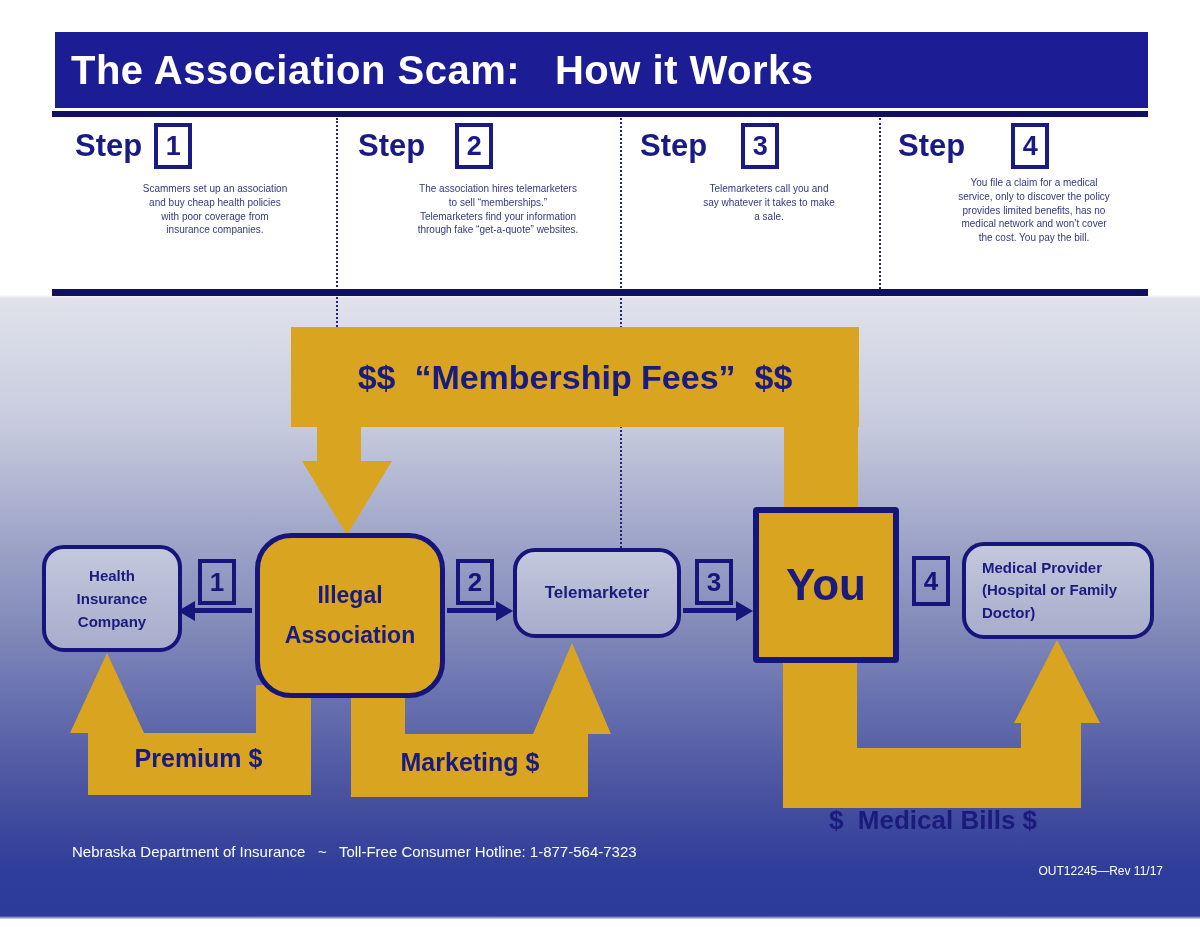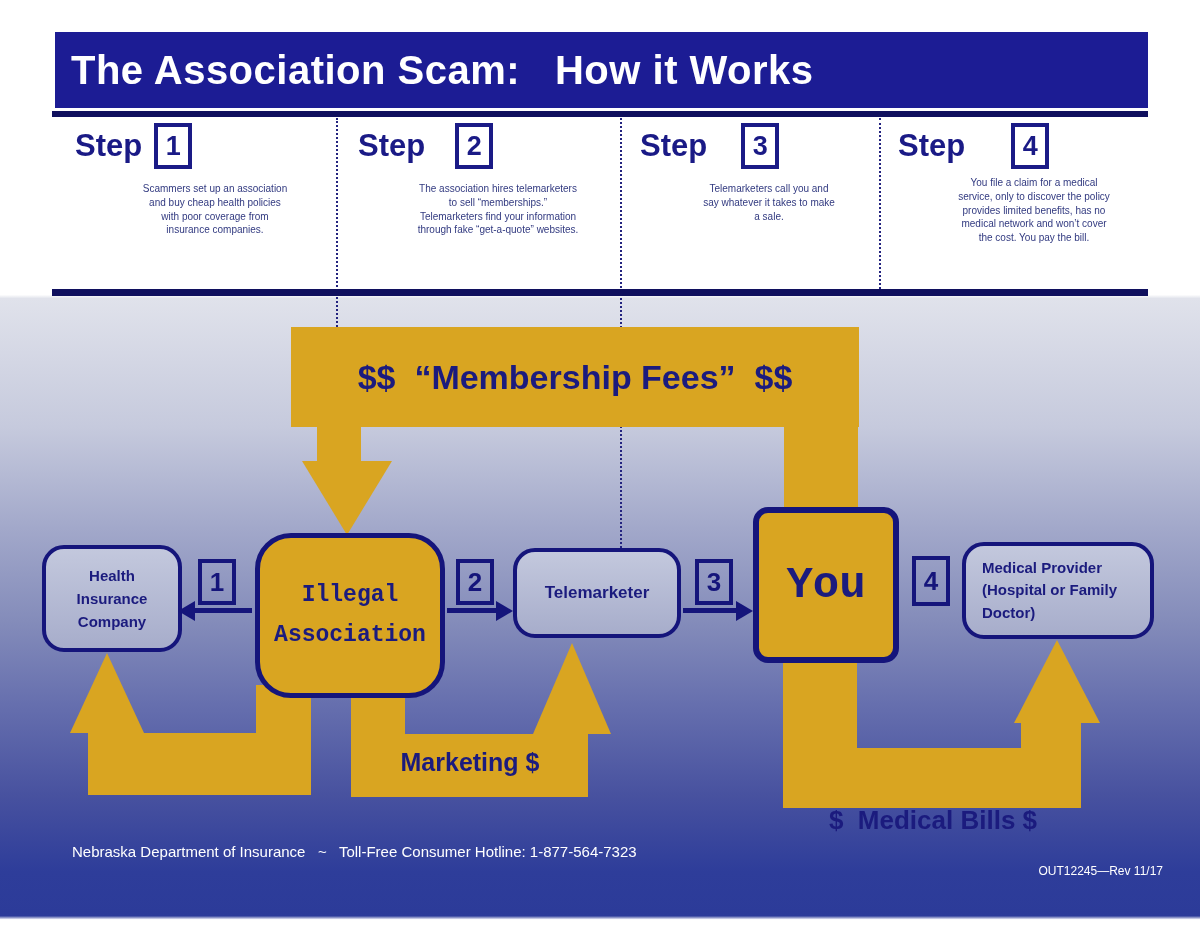--- a/index.html
+++ b/index.html
@@ -46,27 +46,27 @@
   
   .banner{left:291px;top:327px;width:568px;height:100px;background:#d9a521;
     display:flex;align-items:center;justify-content:center;z-index:3;}
   .banner-label{color:#1b1b7e;font-size:34px;font-weight:bold;white-space:pre;}
 
   
   .node{border:4px solid #15157b;border-radius:22px;display:flex;
     align-items:center;justify-content:center;text-align:center;
     color:#1b1b7e;font-weight:bold;z-index:4;box-sizing:border-box;}
   .node-lav{background:linear-gradient(180deg,#c3c8dd,#a7adcb);}
-  .node-gold{background:#d9a521;font-family:Liberation Mono, monospace;}
+  .node-gold{background:#d9a521;}
   .node-hic{left:42px;top:545px;width:140px;height:107px;font-size:15px;line-height:1.55;}
   .node-il{left:255px;top:533px;width:190px;height:165px;border-width:5px;
     border-radius:36px;font-size:23px;line-height:1.7;}
   .node-tm{left:513px;top:548px;width:168px;height:90px;font-size:17px;}
   .node-you{left:753px;top:507px;width:146px;height:156px;border-width:6px;
-    border-radius:15px;font-size:44px;}
+    border-radius:4px;font-size:44px;}
   .node-mp{left:962px;top:542px;width:192px;height:97px;font-size:15px;
     line-height:1.5;justify-content:flex-start;text-align:left;padding-left:16px;}
 
   
   .hline{height:5px;background:#15157b;z-index:5;}
   .head{width:0;height:0;z-index:5;}
   .head-l{border-top:10px solid transparent;border-bottom:10px solid transparent;
     border-right:17px solid #15157b;}
   .head-r{border-top:10px solid transparent;border-bottom:10px solid transparent;
     border-left:17px solid #15157b;}
@@ -140,20 +140,21 @@
   <div class="abs banner">
     <span class="banner-label">$$  “Membership Fees”  $$</span>
   </div>
   <div class="abs g" style="left:784px;top:425px;width:74px;height:92px;"></div>
   <div class="abs g" style="left:317px;top:425px;width:44px;height:38px;"></div>
   <div class="abs tri" style="left:302px;top:461px;border-left:45px solid transparent;border-right:45px solid transparent;border-top:74px solid #d9a521;"></div>
 
   <div class="abs g" style="left:256px;top:685px;width:55px;height:110px;"></div>
   <div class="abs g" style="left:88px;top:733px;width:223px;height:62px;"></div>
   <div class="abs tri" style="left:70px;top:653px;border-left:37px solid transparent;border-right:37px solid transparent;border-bottom:80px solid #d9a521;"></div>
+  <div class="abs flow-label" style="left:96px;top:744px;width:205px;font-size:25px;">Premium $</div>
 
   <div class="abs g" style="left:351px;top:685px;width:54px;height:112px;"></div>
   <div class="abs g" style="left:351px;top:734px;width:237px;height:63px;"></div>
   <div class="abs tri" style="left:533px;top:643px;border-left:39px solid transparent;border-right:39px solid transparent;border-bottom:91px solid #d9a521;"></div>
   <div class="abs flow-label" style="left:358px;top:748px;width:224px;font-size:25px;">Marketing $</div>
 
   <div class="abs g" style="left:783px;top:650px;width:74px;height:158px;"></div>
   <div class="abs g" style="left:783px;top:748px;width:298px;height:60px;"></div>
   <div class="abs g" style="left:1021px;top:718px;width:60px;height:34px;"></div>
   <div class="abs tri" style="left:1014px;top:640px;border-left:43px solid transparent;border-right:43px solid transparent;border-bottom:83px solid #d9a521;"></div>

